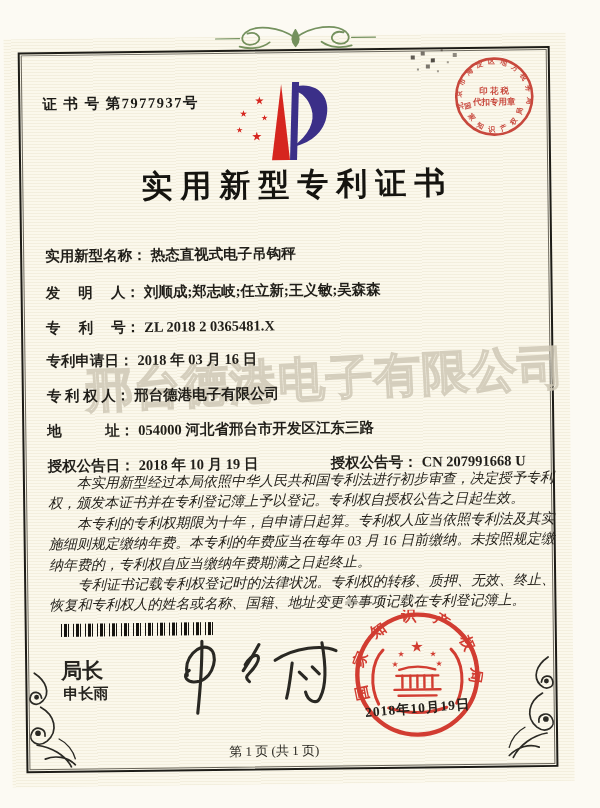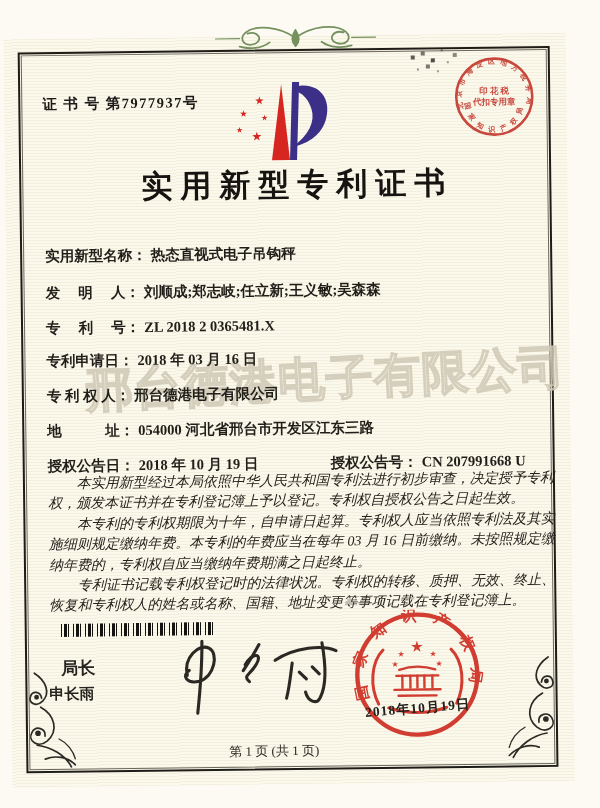--- a/index.html
+++ b/index.html
@@ -38,23 +38,23 @@
     text-align:justify;
   }
   .legal p{margin:0;text-indent:2.05em;}
   .barcode{
     position:absolute;left:58px;top:621px;width:155px;height:13px;
     background-image:repeating-linear-gradient(90deg,
       #15130f 0 1.5px, rgba(0,0,0,0) 1.5px 3px,
       #15130f 3px 6px, rgba(0,0,0,0) 6px 7.5px,
       #15130f 7.5px 8.5px, rgba(0,0,0,0) 8.5px 12px);
   }
-  .signer-title{position:absolute;left:58px;top:654px;font-size:17px;font-weight:600;
+  .signer-title{position:absolute;left:58px;top:654px;font-size:21px;font-weight:600;
     font-family:"Liberation Sans","DejaVu Sans",sans-serif;color:#26241f;}
-  .signer-name{position:absolute;left:46px;top:682px;font-size:15px;font-weight:600;
+  .signer-name{position:absolute;left:60px;top:682px;font-size:15px;font-weight:600;
     font-family:"Liberation Sans","DejaVu Sans",sans-serif;color:#26241f;}
   .signature{position:absolute;left:168px;top:634px;}
   .gov-seal{position:absolute;left:349px;top:611px;opacity:.93;}
   .seal-date{
     position:absolute;left:348px;top:701px;width:132px;text-align:center;z-index:2;
     font-size:13.5px;font-weight:700;letter-spacing:1px;color:#23211c;transform:rotate(-4deg);
   }
   .footer{position:absolute;left:130px;top:742px;width:280px;text-align:center;font-size:13px;color:#2a2822;}
   .tax-stamp{position:absolute;left:456px;top:57px;opacity:.92;}
   .speckles{

